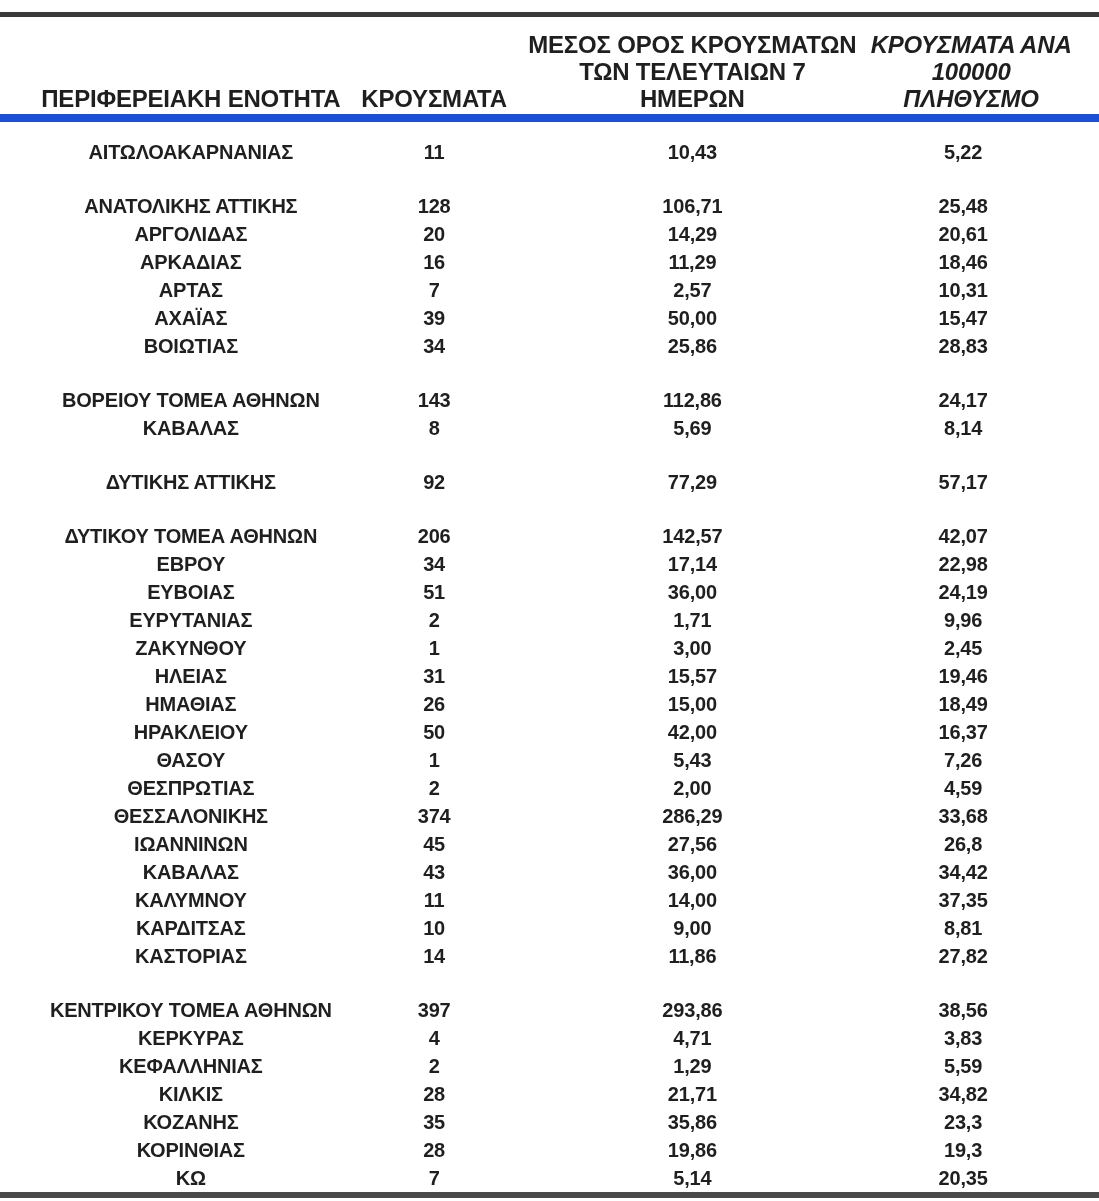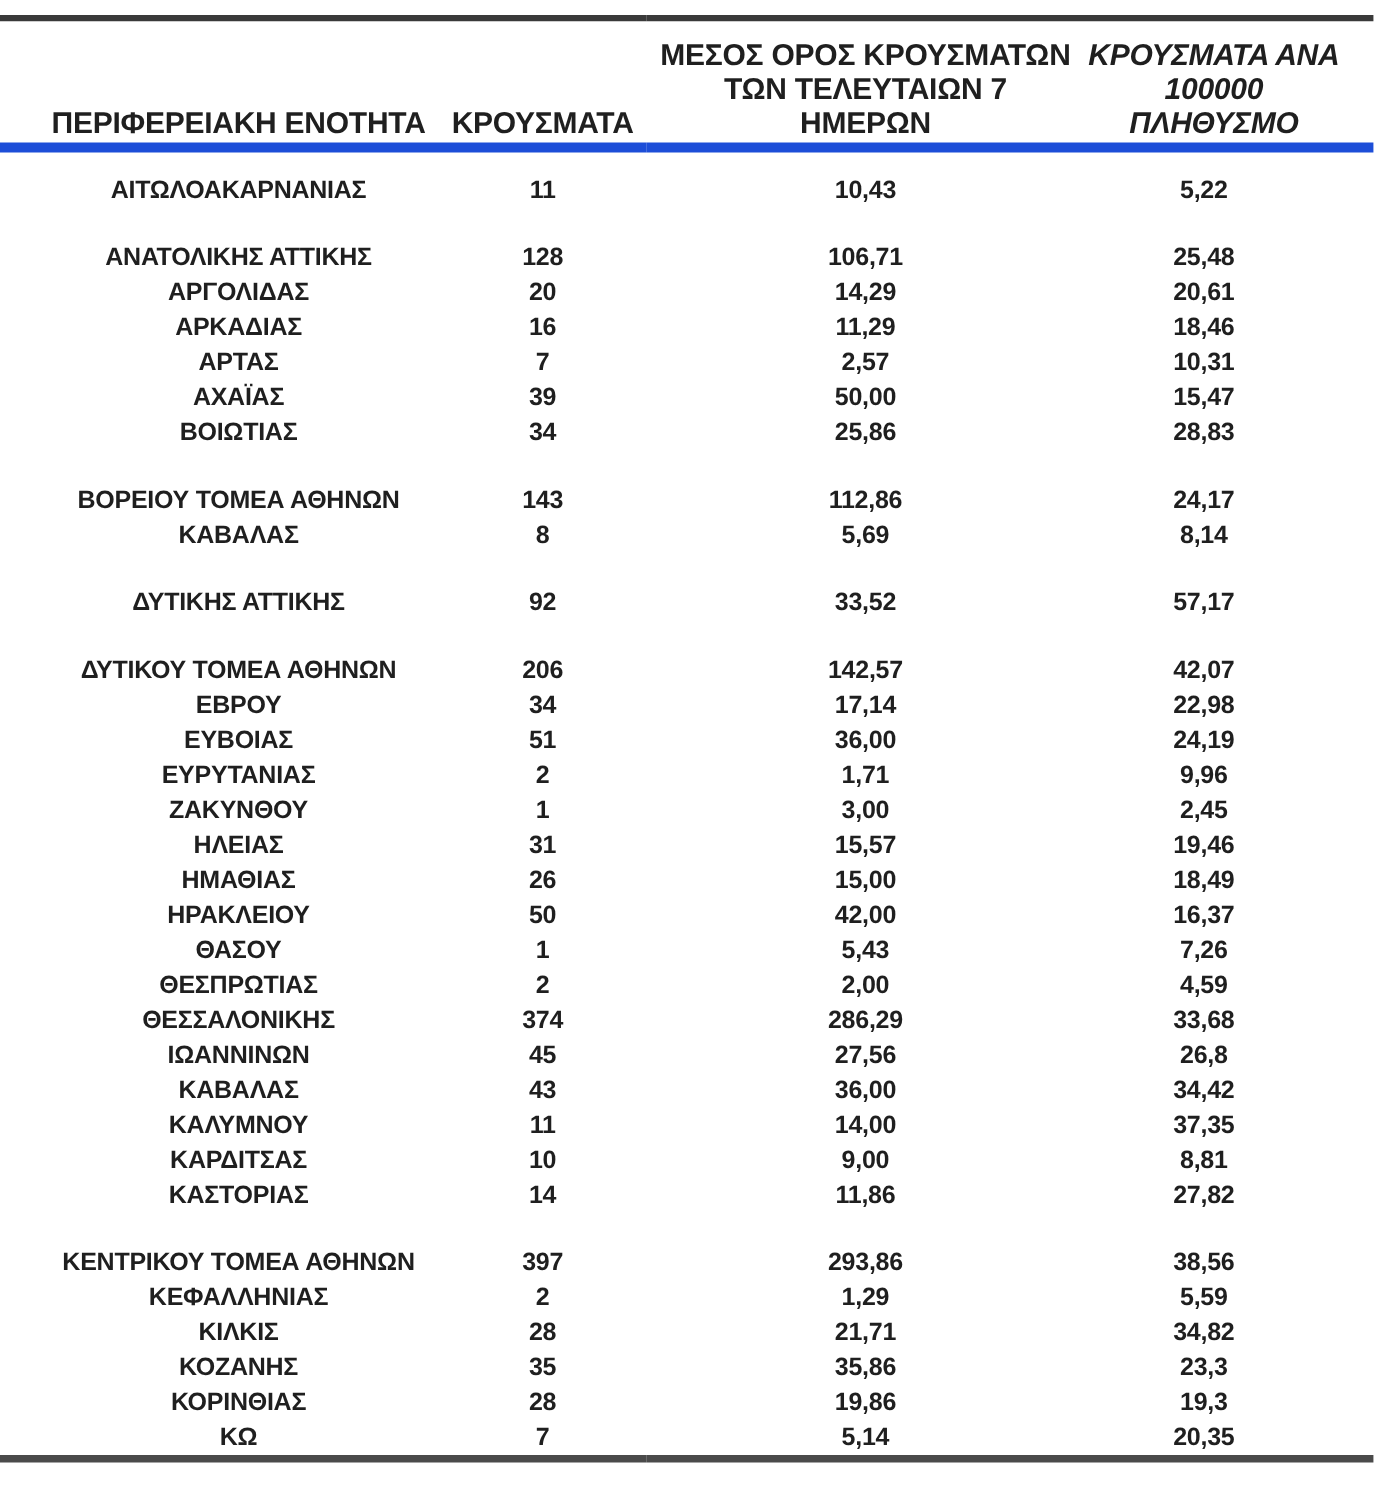--- a/index.html
+++ b/index.html
@@ -154,21 +154,21 @@
           <td class="cases">8</td>
           <td class="avg7">5,69</td>
           <td class="per100k">8,14</td>
         </tr>
         <tr class="spacer-group">
           <td colspan="4"></td>
         </tr>
         <tr>
           <td class="region">ΔΥΤΙΚΗΣ ΑΤΤΙΚΗΣ</td>
           <td class="cases">92</td>
-          <td class="avg7">33,52</td>
+          <td class="avg7">77,29</td>
           <td class="per100k">57,17</td>
         </tr>
         <tr class="spacer-group">
           <td colspan="4"></td>
         </tr>
         <tr>
           <td class="region">ΔΥΤΙΚΟΥ ΤΟΜΕΑ ΑΘΗΝΩΝ</td>
           <td class="cases">206</td>
           <td class="avg7">142,57</td>
           <td class="per100k">42,07</td>
@@ -266,20 +266,26 @@
         <tr class="spacer-group">
           <td colspan="4"></td>
         </tr>
         <tr>
           <td class="region">ΚΕΝΤΡΙΚΟΥ ΤΟΜΕΑ ΑΘΗΝΩΝ</td>
           <td class="cases">397</td>
           <td class="avg7">293,86</td>
           <td class="per100k">38,56</td>
         </tr>
         <tr>
+          <td class="region">ΚΕΡΚΥΡΑΣ</td>
+          <td class="cases">4</td>
+          <td class="avg7">4,71</td>
+          <td class="per100k">3,83</td>
+        </tr>
+        <tr>
           <td class="region">ΚΕΦΑΛΛΗΝΙΑΣ</td>
           <td class="cases">2</td>
           <td class="avg7">1,29</td>
           <td class="per100k">5,59</td>
         </tr>
         <tr>
           <td class="region">ΚΙΛΚΙΣ</td>
           <td class="cases">28</td>
           <td class="avg7">21,71</td>
           <td class="per100k">34,82</td>

